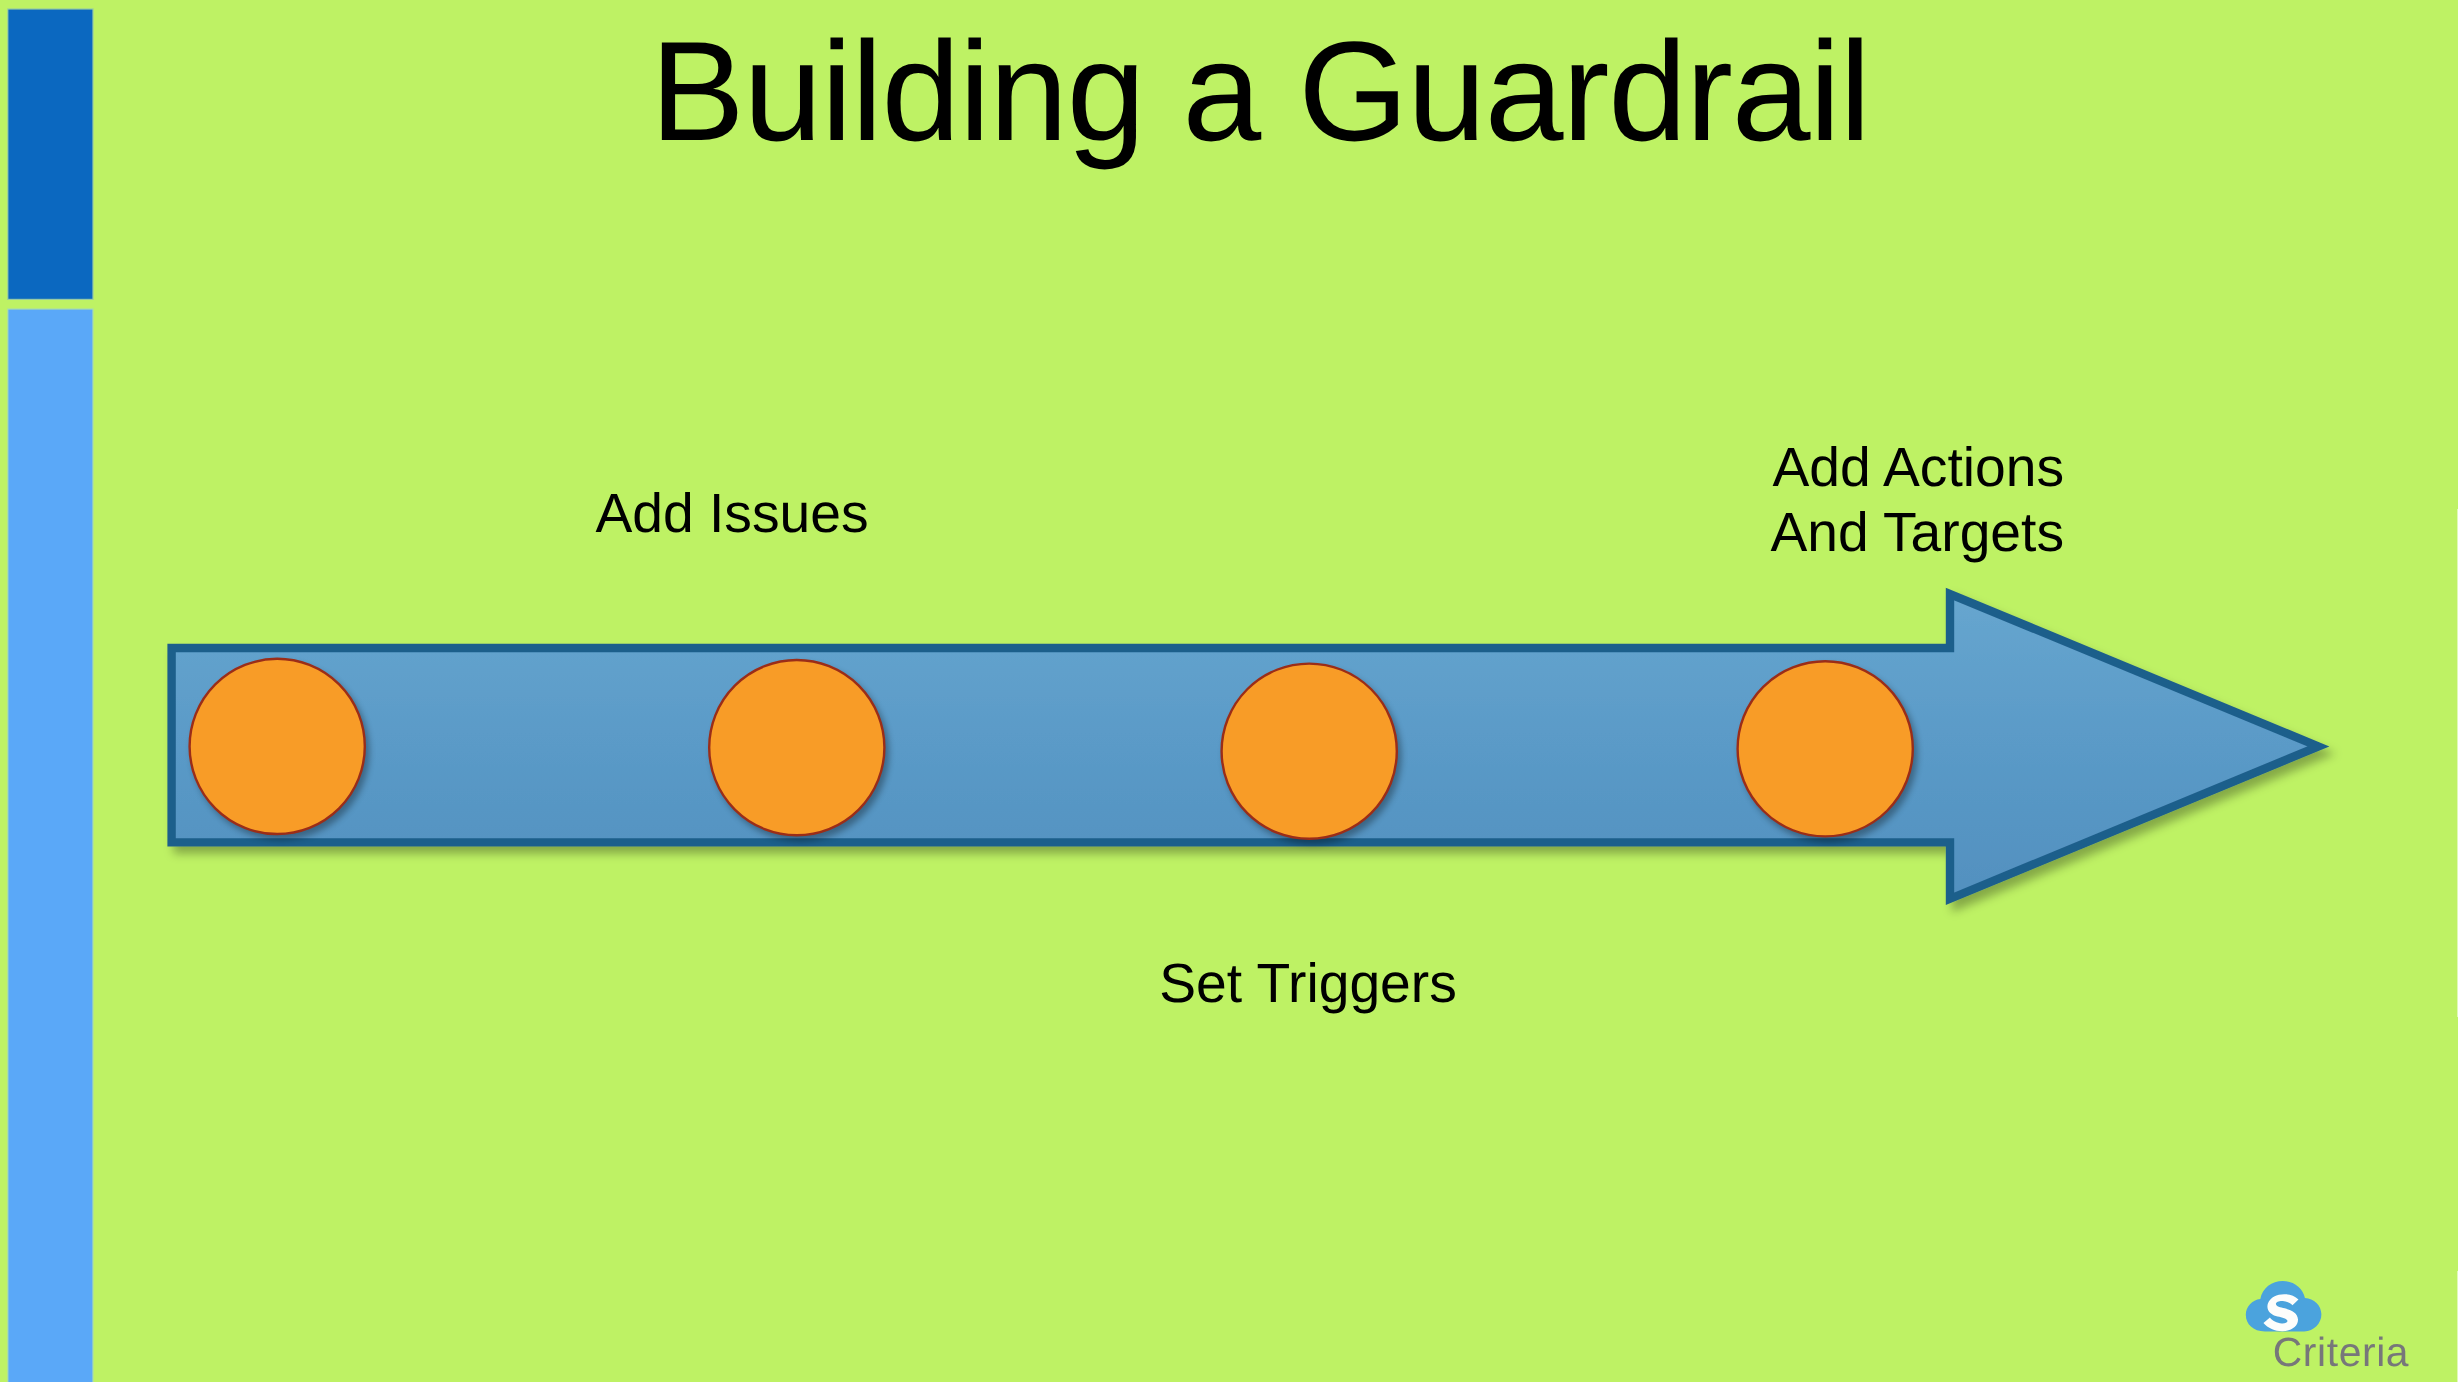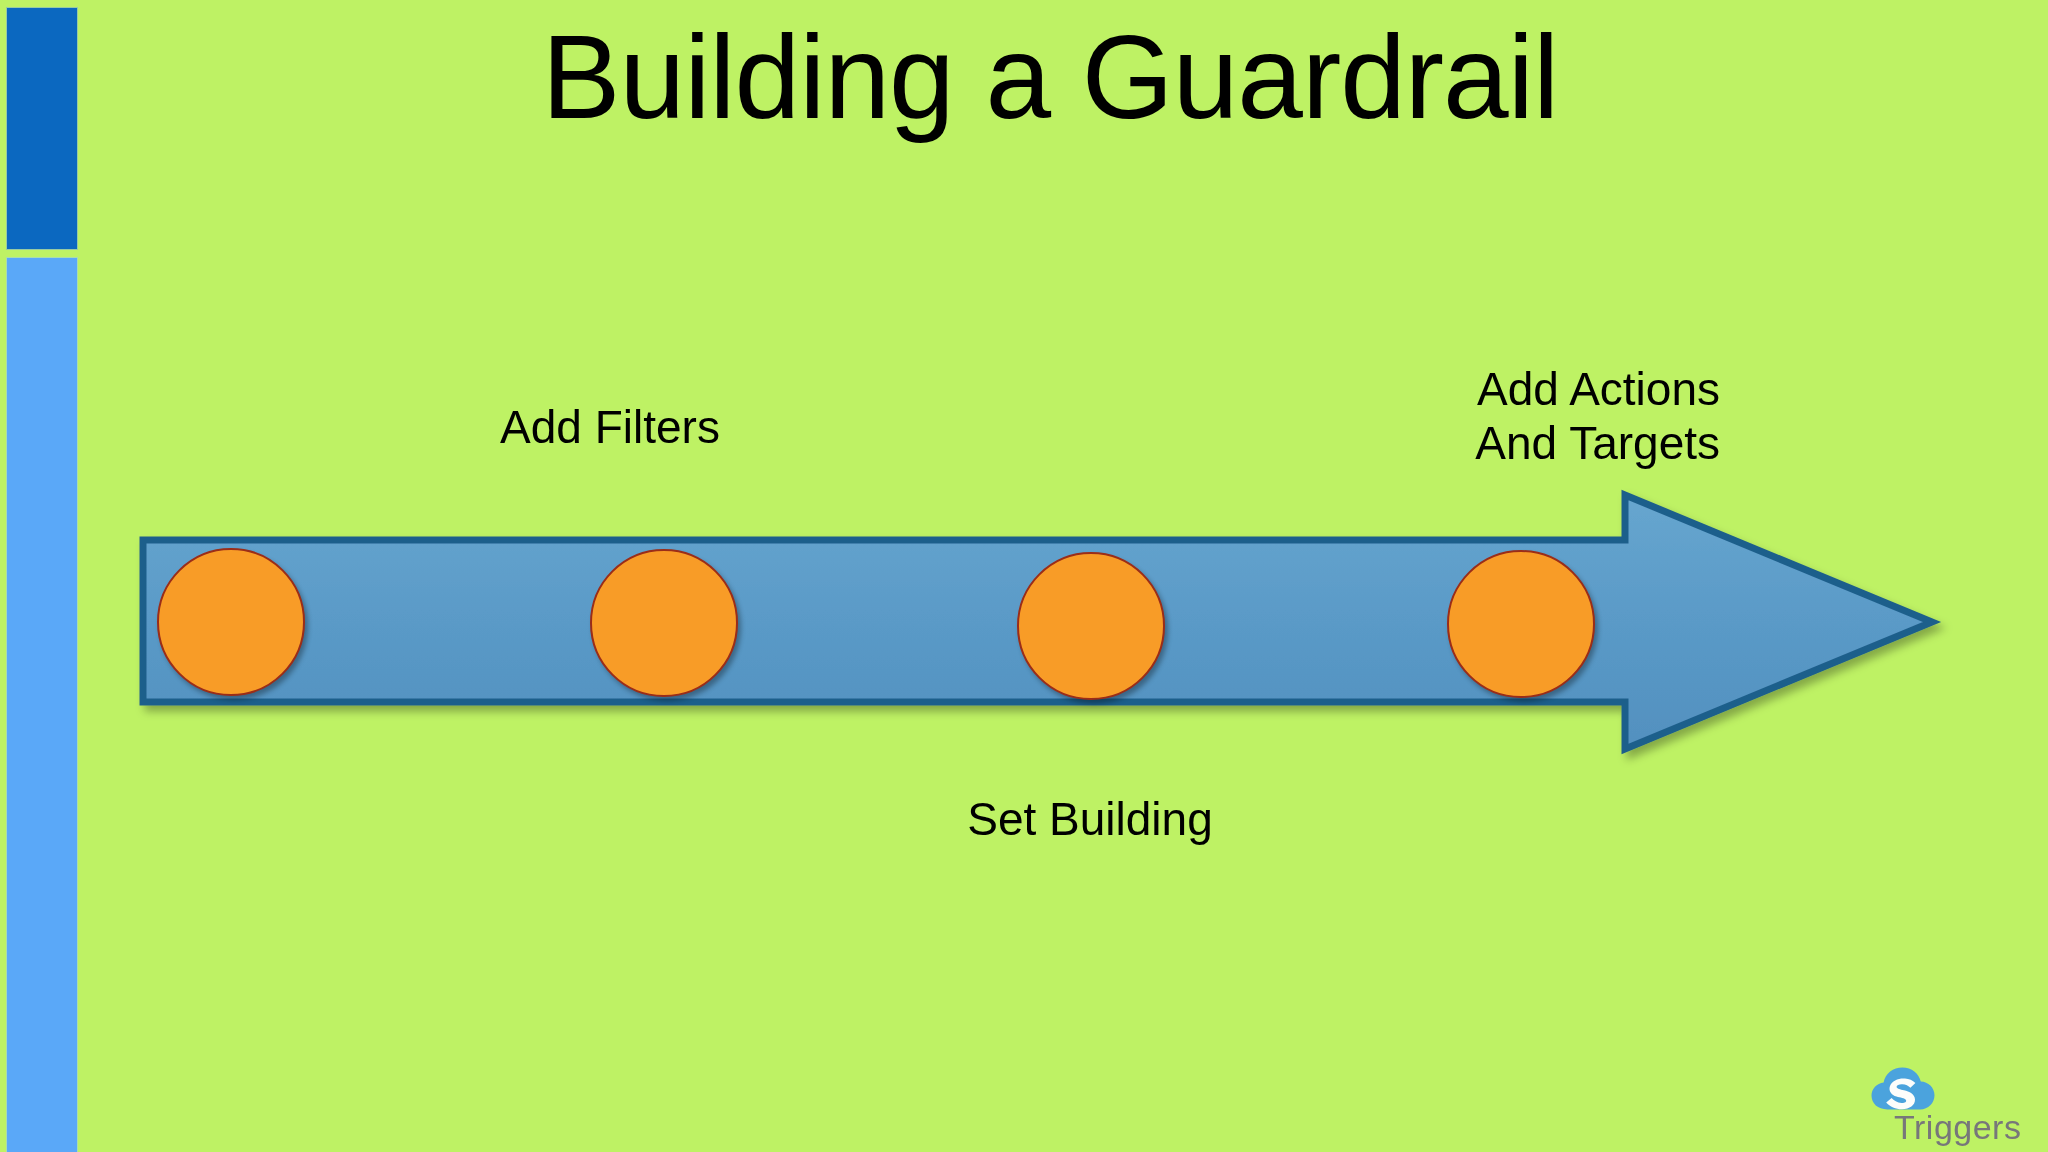--- a/index.html
+++ b/index.html
@@ -150,35 +150,35 @@
       <polygon points="23,70 1505,70 1505,25 1812,152 1505,279 1505,232 23,232" fill="url(#arrowGrad)" stroke="#1f5f8b" stroke-width="7" stroke-linejoin="miter" filter="url(#arrowShadow)"></polygon>
     </svg>
 
     <div class="milestone" style="left:37px;  top:78px;"></div>
     <div class="milestone" style="left:470px; top:79px;"></div>
     <div class="milestone" style="left:897px; top:82px;"></div>
     <div class="milestone" style="left:1327px;top:80px;"></div>
   </div>
 
 
-  <div class="step-label label-filters">Add Filters</div>
+  <div class="step-label label-filters">Add Issues</div>
 
-  <div class="step-label label-triggers">Set Building</div>
+  <div class="step-label label-triggers">Set Triggers</div>
 
   <div class="step-label label-actions">Add Actions
 And Targets</div>
 
   <div id="logo">
     <svg id="logo-mark" viewBox="0 0 66 46">
       <path d="M17.5 43.5 C7.6 43.5 1.5 37.4 1.5 29.6 C1.5 22.6 6.8 17.2 13.6 16.4
                C15.3 7.3 23.2 1.5 32.4 1.5 C41.6 1.5 49.0 7.4 50.8 15.6
                C58.2 15.9 64.5 21.7 64.5 29.3 C64.5 37.1 58.2 43.5 50.2 43.5 Z" fill="#4ba3dd"></path>
       <path d="M35.0 12.5 C28.5 12.0 22.0 14.6 20.0 20.0 C18.2 24.9 21.6 29.2 26.5 30.6
                C30.2 31.7 34.8 32.0 36.0 34.2 C36.9 35.9 34.5 37.2 31.5 37.0
                C27.4 36.7 23.6 34.6 21.6 32.0 L16.2 36.4 C19.8 40.6 25.8 43.2 31.8 43.3
                C39.4 43.4 45.2 39.3 45.0 33.6 C44.8 28.0 39.4 25.6 34.0 24.3
                C30.4 23.4 26.6 22.8 26.6 20.7 C26.6 18.9 29.4 18.0 32.4 18.2
                C35.6 18.4 38.6 19.8 40.4 21.8 L45.4 17.0 C42.8 14.3 39.0 12.8 35.0 12.5 Z" fill="#fdfdfb"></path>
     </svg>
-    <div id="logo-word">Triggers</div>
+    <div id="logo-word">Criteria</div>
   </div>
 
 </div>
 
 </body></html>

